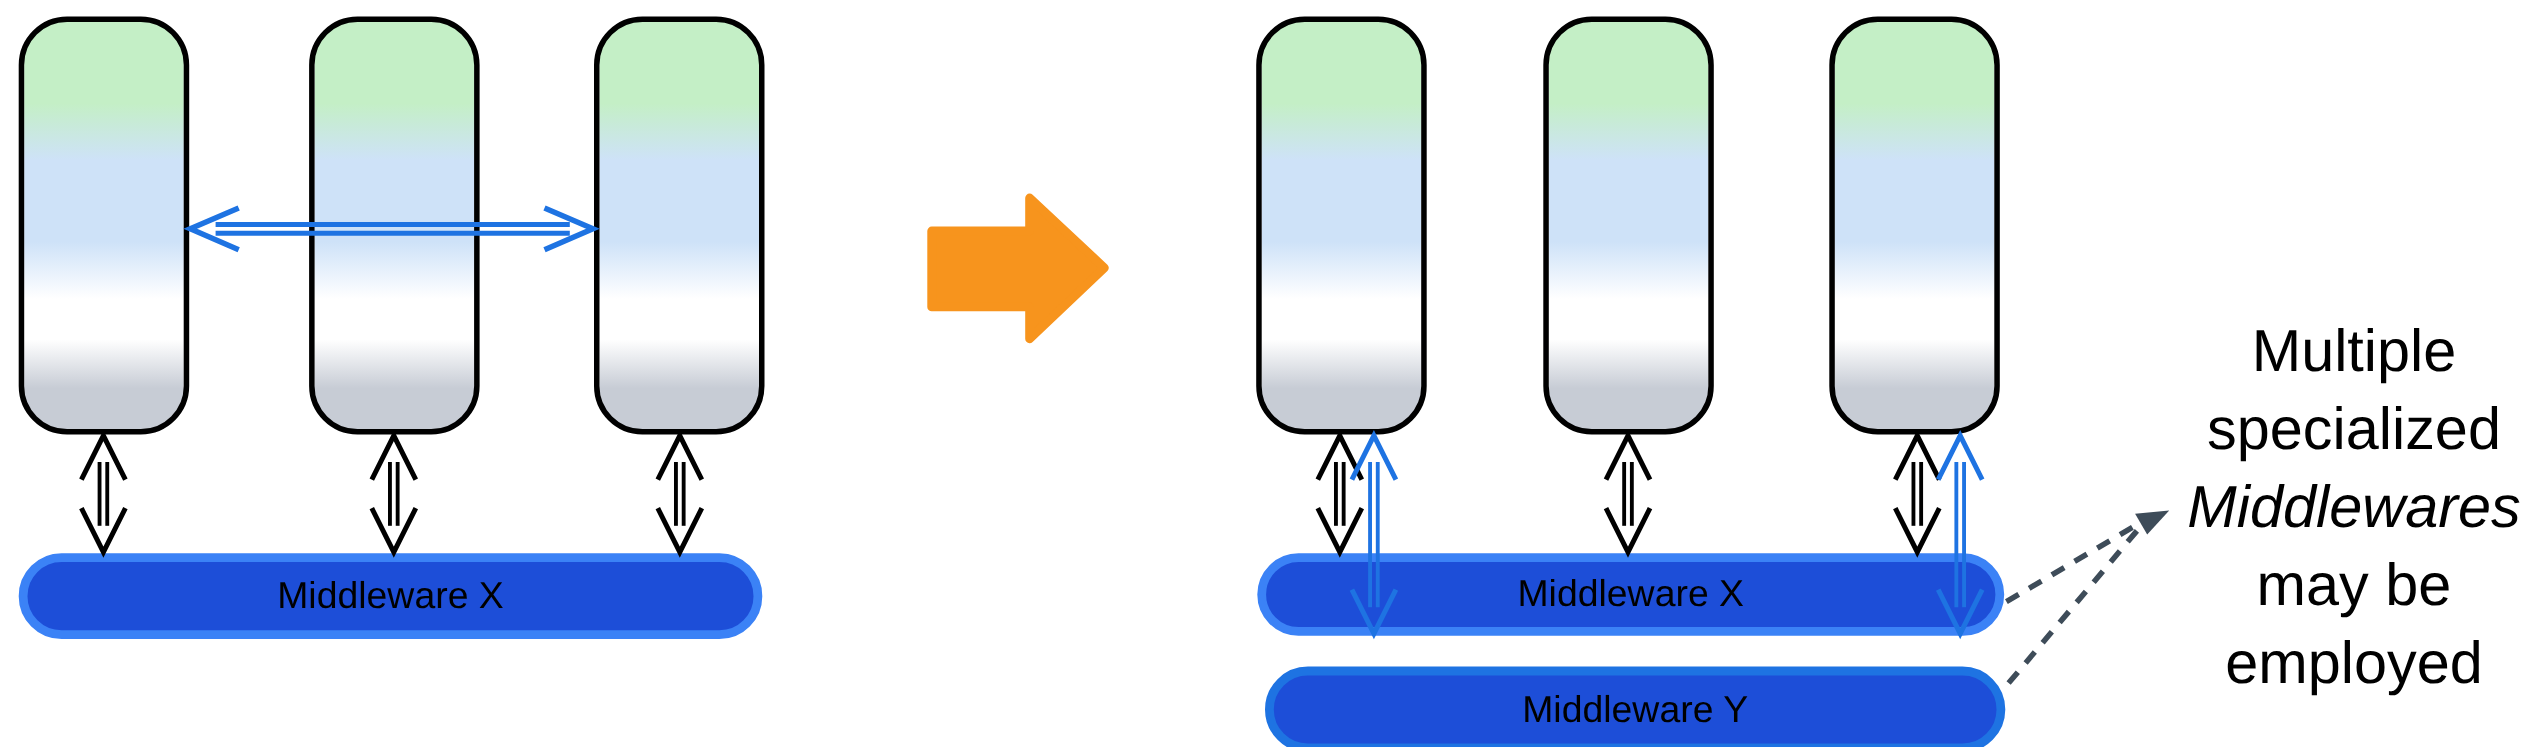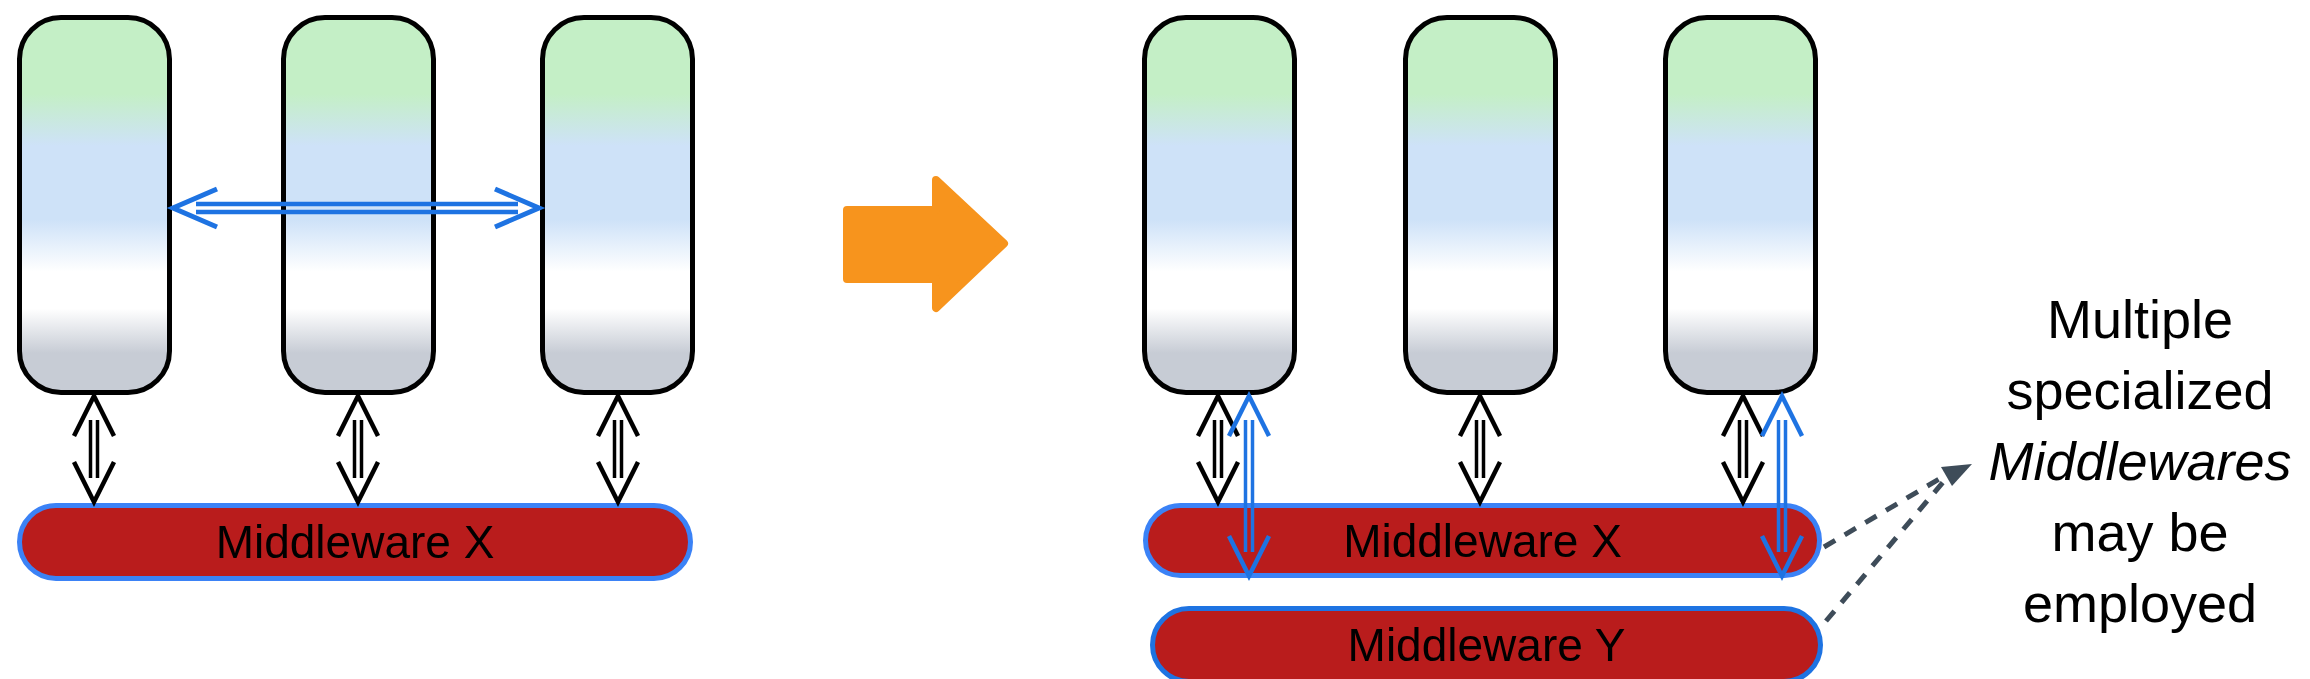--- a/index.html
+++ b/index.html
@@ -35,25 +35,25 @@
       var(--pill_blue) 54%,
       #ffffff 68%,
       #ffffff 78%,
       var(--pill_gray) 90%,
       var(--pill_gray) 100%);
   }
   
   .mw{
     position:absolute;
     box-sizing:border-box;
-    border:5px solid #3b82f6;
+    border:8px solid #3b82f6;
     border-radius:42px;
-    background:#b91c1c;
+    background:#1d4ed8;
     display:flex;align-items:center;justify-content:center;
-    font-size:46px;color:var(--text_black);
+    font-size:34px;color:var(--text_black);
     white-space:nowrap;
   }
   .mw-x-left{left:17px;top:503px;width:676px;height:78px;}
   .mw-x-right{left:1143px;top:503px;width:679px;height:75px;}
   .mw-y{left:1150px;top:606px;width:673px;height:78px;border-color:var(--accent_blue);}
   
   .annotation{
     position:absolute;
     left:1925px;top:284px;width:430px;
     text-align:center;

